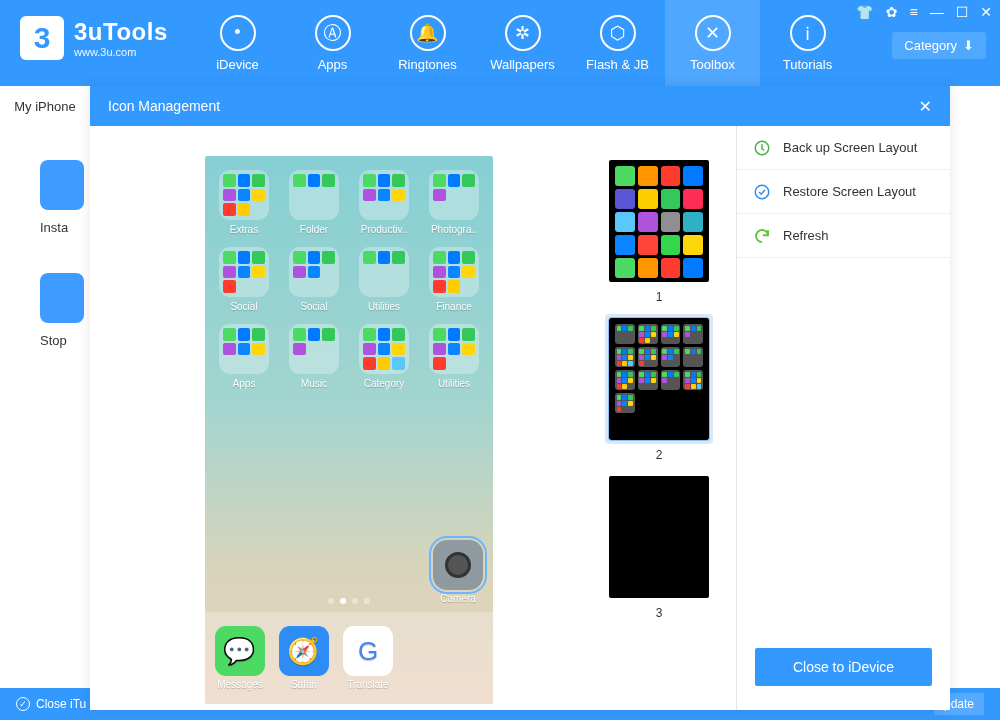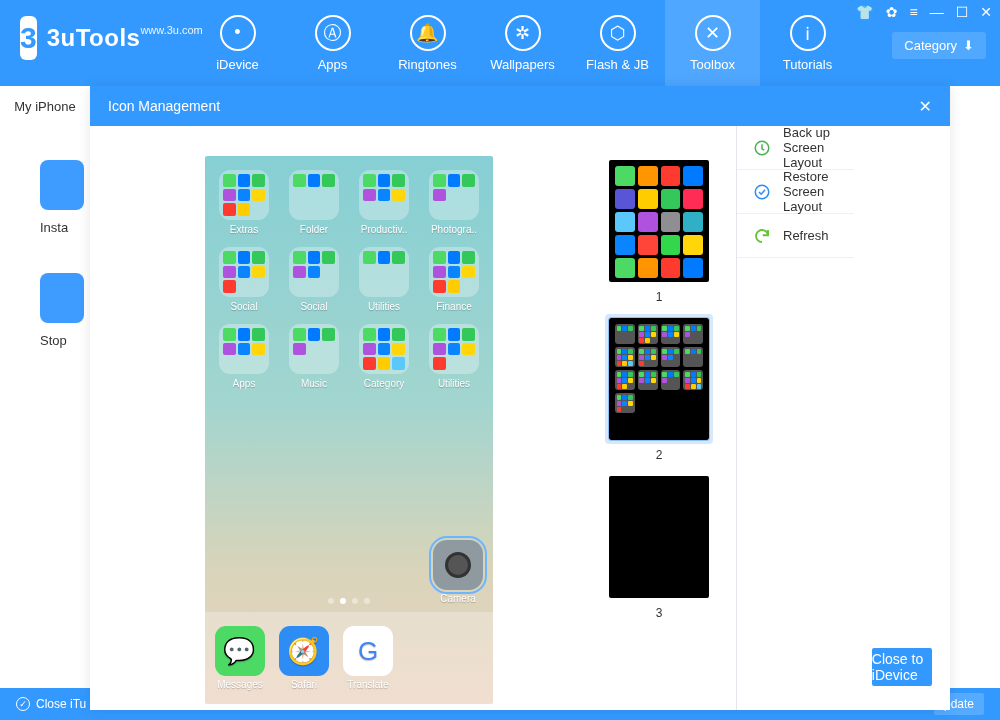--- a/index.html
+++ b/index.html
@@ -18,21 +18,21 @@
   .brand {
     display: flex; align-items: center; gap: 10px;
     padding-top: 16px;
     width: 170px;
   }
   .brand-badge {
     width: 44px; height: 44px; border-radius: 6px; background: #fff;
     color: #3399ff; display: flex; align-items: center; justify-content: center;
     font-size: 30px; font-weight: 700;
   }
-  .brand-text { display: flex; flex-direction: row; }
+  .brand-text { display: flex; flex-direction: column; }
   .brand-title { font-size: 24px; font-weight: 600; letter-spacing: .5px; }
   .brand-sub { font-size: 11px; opacity: .9; }
 
   .navs { display: flex; gap: 0; align-items: stretch; height: 86px; }
   .nav {
     width: 95px; display: flex; flex-direction: column; align-items: center;
     justify-content: center; gap: 6px; font-size: 13px;
     cursor: pointer;
   }
   .nav.active { background: rgba(255,255,255,.14); }
@@ -179,21 +179,21 @@
   .thumb .minif {
     border-radius: 3px; background:#555;
     display:grid;grid-template-columns:repeat(3,1fr);grid-template-rows:repeat(3,1fr);gap:1px;padding:1.5px;
   }
   .thumb .minif b{border-radius:1px;}
   .tnum { font-size: 12px; color: #333; margin: 2px 0 10px; }
 
   
   .actions-col {
     width: 214px; border-left: 1px solid #e3e7ec; padding: 0;
-    display: flex; flex-direction: row; justify-content: flex-start;
+    display: flex; flex-direction: column; justify-content: flex-start;
     position: relative;
   }
   .action {
     height: 44px; display: flex; align-items: center; gap: 12px;
     padding: 0 16px; font-size: 13px; color: #333;
     border-bottom: 1px solid #eef1f4; cursor: pointer;
   }
   .action-icon {
     width: 18px; height: 18px; display: inline-flex; align-items:center; justify-content:center;
   }

